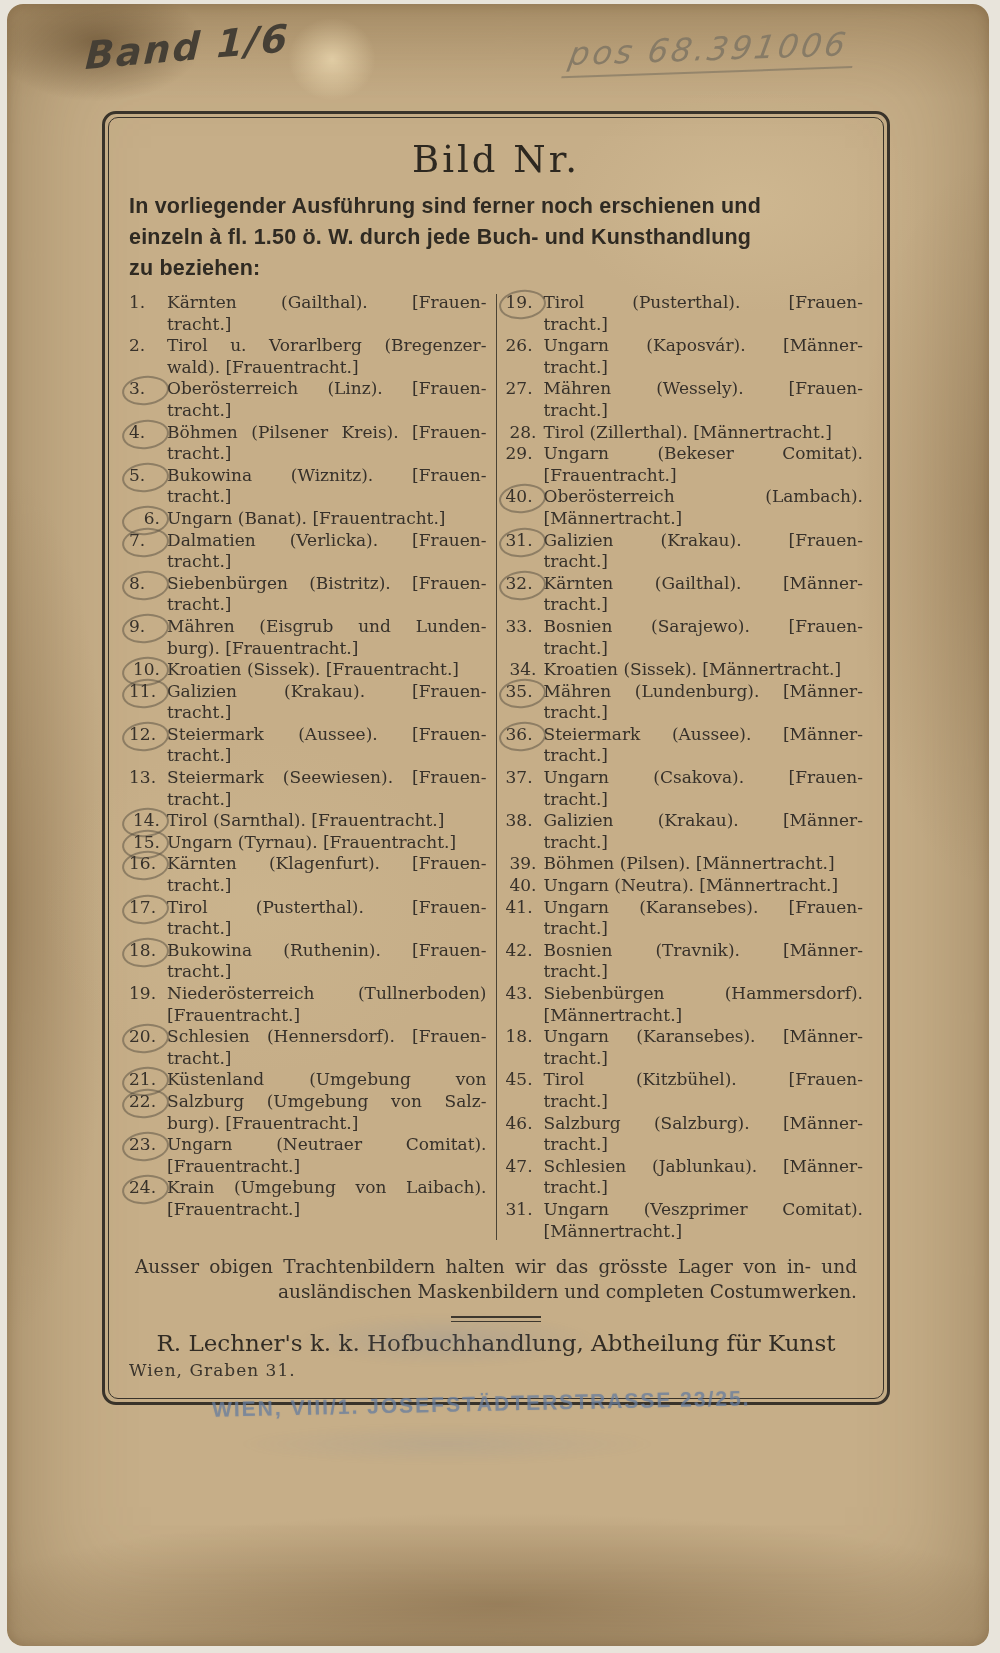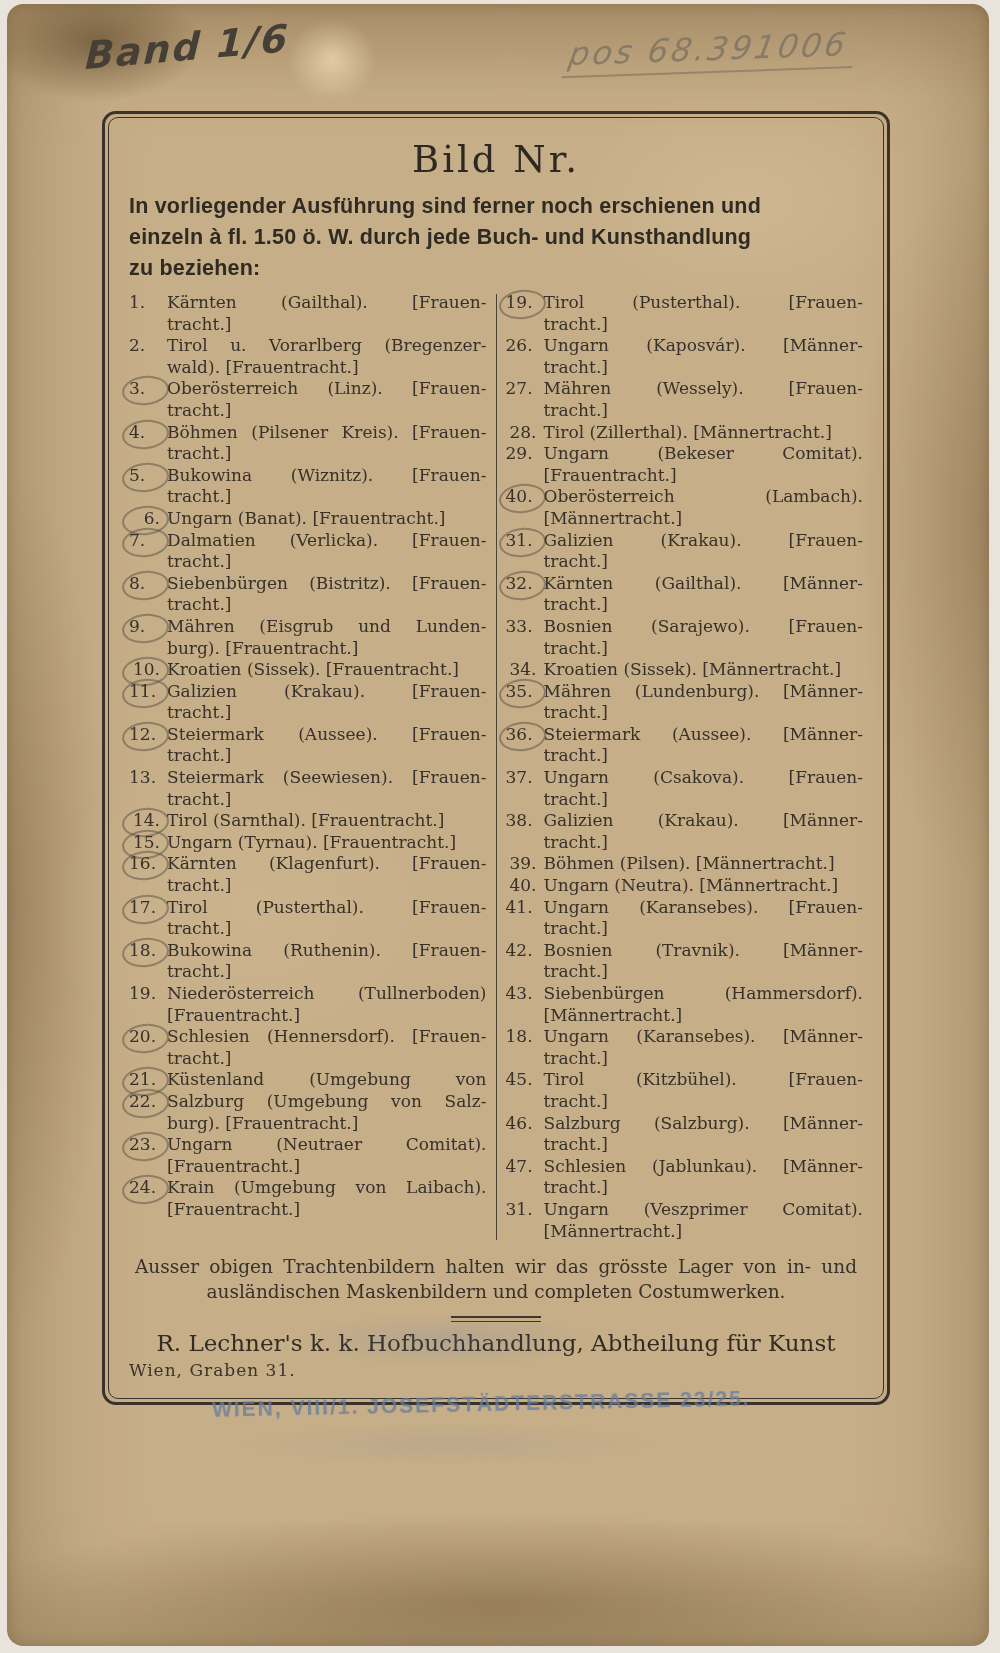--- a/index.html
+++ b/index.html
@@ -48,21 +48,21 @@
   .item{font-size:17px;line-height:21.6px;padding-left:38px;}
   .ln{position:relative;}
   .ln.just{text-align:justify;text-align-last:justify;}
   .num{position:absolute;left:-38px;top:0;width:31px;text-align:right;}
   .num.circled::before{content:"";position:absolute;left:-7px;top:-2px;
       width:calc(100% + 12px);height:calc(100% + 3px);
       border:2px solid rgba(86,78,64,0.50);border-radius:50%;transform:rotate(-6deg);}
 
   .footer{margin-top:12px;padding:0 6px;font-size:18.5px;line-height:25px;}
   .foot-line.j{text-align:justify;text-align-last:justify;}
-  .foot-line.c{text-align:center;}
+  .foot-line.c{text-align:right;}
 
   .rule{width:90px;height:3px;margin:12px auto 8px;
         border-top:2px solid #3c362c;border-bottom:1px solid #3c362c;}
   .publisher{text-align:center;font-size:23px;color:#322c24;}
   .address{text-align:left;font-size:17px;margin-top:4px;color:#3a342c;letter-spacing:1px;}
 
   
   .stamp{position:absolute;left:205px;top:1388px;transform:rotate(-1.2deg);
          font-family:"Liberation Sans","DejaVu Sans",sans-serif;font-weight:700;
          font-size:21px;letter-spacing:2px;white-space:nowrap;

